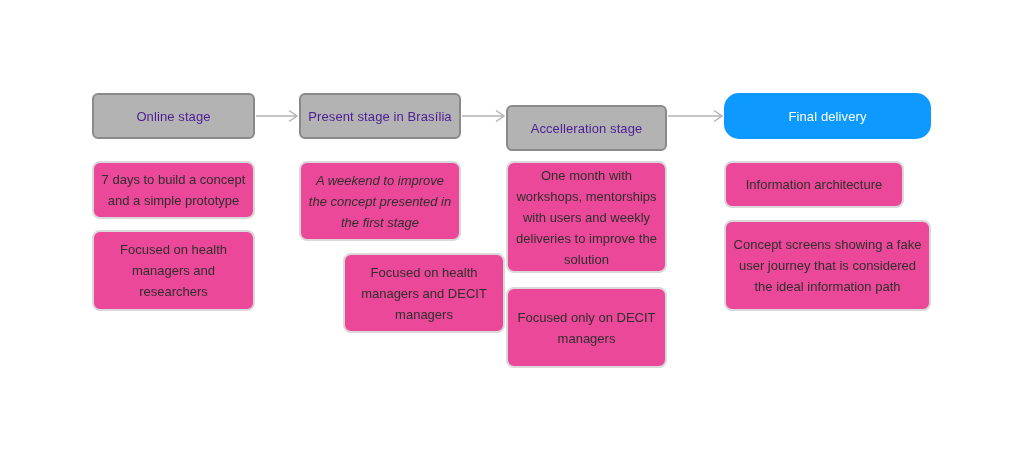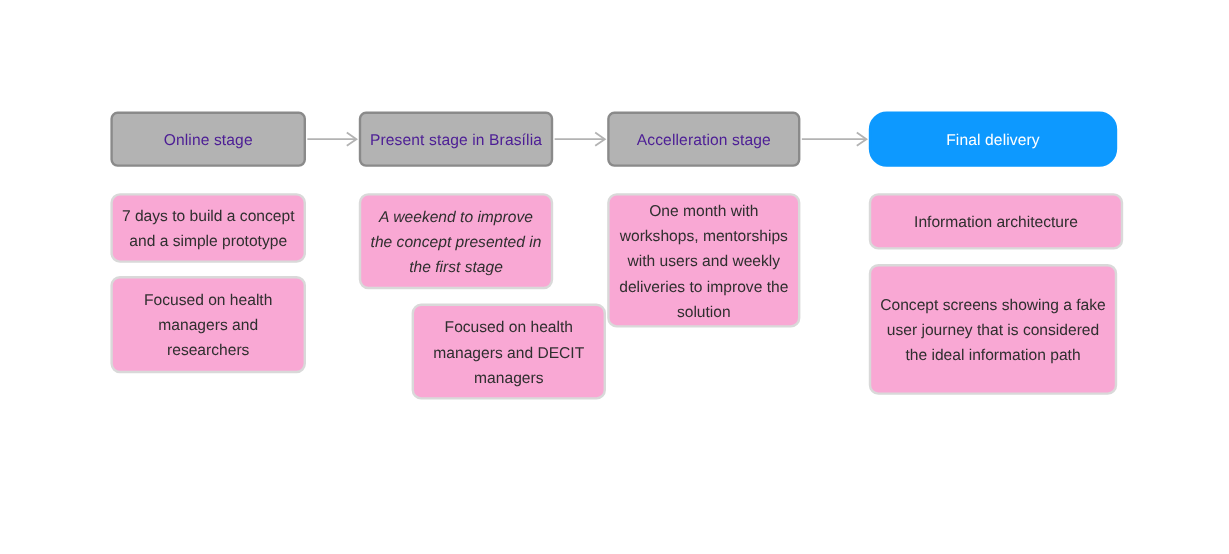--- a/index.html
+++ b/index.html
@@ -26,21 +26,21 @@
     letter-spacing: 0.1px;
   }
   .stage-header.final {
     background: #0D99FF;
     border-color: #0D99FF;
     color: #FFFFFF;
   }
   .card {
     position: absolute;
     box-sizing: border-box;
-    background: #f9a8d4;
+    background: #ec4899;
     border: 2px solid #D9D9D9;
     border-radius: 8px;
     display: flex;
     align-items: center;
     justify-content: center;
     text-align: center;
     font-size: 13px;
     line-height: 21px;
     color: #2F2F2F;
     padding: 0 6px;
@@ -58,21 +58,21 @@
 <div class="canvas">
 
   <div class="stage-header" style="left:92px; top:93px; width:163px;">
     <span>Online stage</span>
   </div>
 
   <div class="stage-header" style="left:299px; top:93px; width:162px;">
     <span>Present stage in Brasília</span>
   </div>
 
-  <div class="stage-header" style="left:506px; top:93px; width:161px;">
+  <div class="stage-header" style="left:506px; top:105px; width:161px;">
     <span>Accelleration stage</span>
   </div>
 
   <div class="stage-header final" style="left:724px; top:93px; width:207px;border-radius:15px;">
     <span>Final delivery</span>
   </div>
 
   <svg class="arrow" style="left:256px; top:109px;" width="43" height="14">
     <line x1="0" y1="7" x2="40" y2="7"></line>
     <path d="M33 1.5 L41 7 L33 12.5"></path>
@@ -98,21 +98,24 @@
   <div class="card" style="left:299px; top:161px; width:162px; height:80px;font-style:italic;">
     <span>A weekend to improve the concept presented in the first stage</span>
   </div>
   <div class="card" style="left:299px; top:253px; width:162px; height:80px;margin-left:44px;">
     <span>Focused on health managers and DECIT managers</span>
   </div>
 
   <div class="card" style="left:506px; top:161px; width:161px; height:112px;">
     <span>One month with workshops, mentorships with users and weekly deliveries to improve the solution</span>
   </div>
+  <div class="card" style="left:506px; top:287px; width:161px; height:81px;">
+    <span>Focused only on DECIT managers</span>
+  </div>
 
-  <div class="card" style="left:724px; top:161px; width:212px; height:47px;">
+  <div class="card" style="left:724px; top:161px; width:180px; height:47px;">
     <span>Information architecture</span>
   </div>
-  <div class="card" style="left:724px; top:220px; width:207px; height:109px;">
+  <div class="card" style="left:724px; top:220px; width:207px; height:91px;">
     <span>Concept screens showing a fake user journey that is considered the ideal information path</span>
   </div>
 
 </div>
 
 </body></html>

